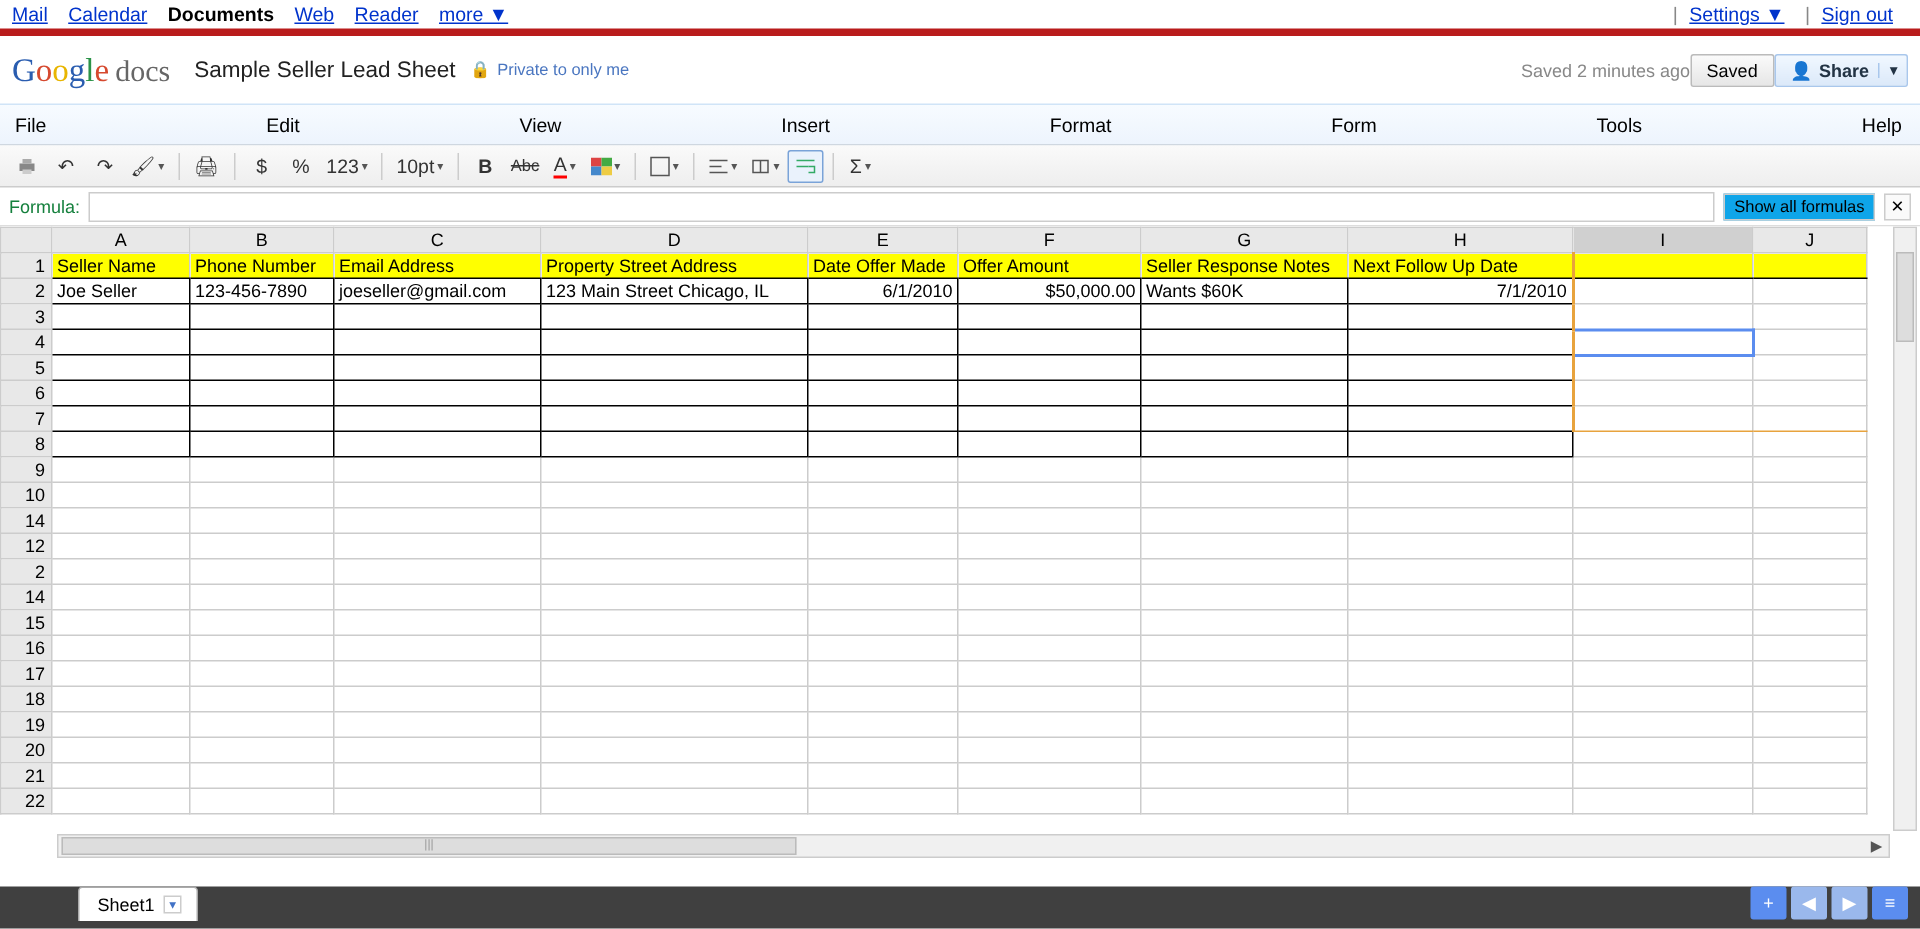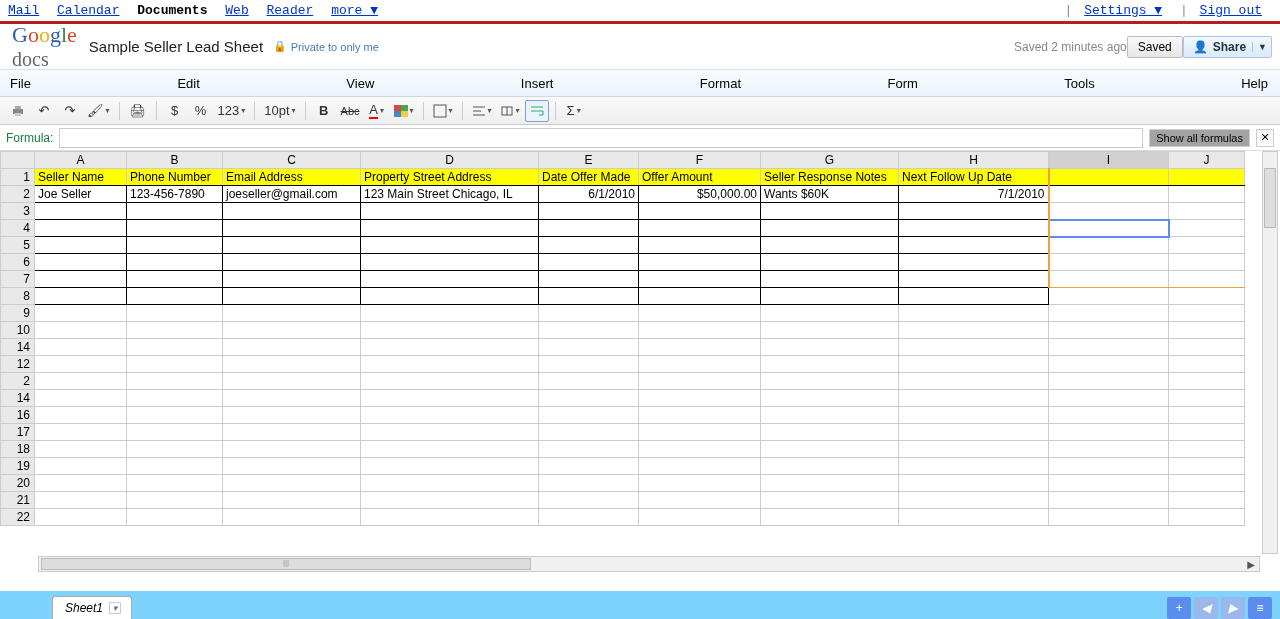--- a/index.html
+++ b/index.html
@@ -1,28 +1,28 @@
 <!DOCTYPE html>
 <html><head>
 <meta charset="utf-8">
 <style>
 * { margin:0; padding:0; box-sizing:border-box; }
 body { font-family: Arial, sans-serif; font-size:13px; color:#000; background:#fff; width:1280px; height:619px; overflow:hidden; }
 a { color:#0033cc; }
 
 
-.topnav { display:flex; justify-content:space-between; align-items:center; padding:0 8px; height:24px; border-bottom:3px solid #b91c1c; font-size:13px;font-family:Liberation Mono, monospace; }
+.topnav { display:flex; justify-content:space-between; align-items:center; padding:0 8px; height:24px; border-bottom:5px solid #b91c1c; font-size:13px; }
 .topnav .left a, .topnav .right a { text-decoration:underline; margin-right:10px; }
 .topnav .left .current { font-weight:bold; color:#000; text-decoration:none; }
 .topnav .right { font-size:13px; }
 .topnav .right .sep { color:#888; margin-right:4px;}
 
 
 .titlebar { display:flex; align-items:center; padding:10px 8px 10px 8px; height:46px; border-bottom:1px solid #d0e4f7;}
-.logo { display:flex; align-items:baseline; margin-right:10px;flex-direction:column;}
+.logo { display:flex; align-items:baseline; margin-right:10px;}
 .logo .google { font-size:22px; font-family: Georgia, serif; }
 .logo .docs { font-size:20px; color:#666; font-family: Georgia, serif; margin-left:4px;}
 .g-b{color:#2a5db0;} .g-r{color:#d6492f;} .g-y{color:#e8b501;} .g-g{color:#2b9348;}
 .doc-title { font-size:15px; color:#222; margin-left:6px;}
 .lock-icon { font-size:11px; color:#888; margin-left:10px;}
 .private { font-size:11px; color:#4a76c0; margin-left:4px;}
 .tb-right { margin-left:auto; display:flex; align-items:center; gap:0;}
 .saved-text { color:#888; font-size:12px;}
 .btn { background:linear-gradient(#fafafa,#e6e6e6); border:1px solid #bbb; border-radius:2px; padding:3px 10px; font-size:12px; cursor:pointer;}
 .btn-share { background:linear-gradient(#f1f8ff,#dbe9f9); border:1px solid #a9c7ec; font-weight:bold; color:#234; display:flex; align-items:center; gap:4px; padding-right:4px;}
@@ -37,21 +37,21 @@
 .tb-btn { display:inline-flex; align-items:center; justify-content:center; min-width:24px; height:22px; cursor:pointer; font-size:13px; color:#333; padding:0 3px;}
 .tb-sep { width:1px; height:18px; background:#ccc; margin:0 4px;}
 .tb-btn .dd { font-size:8px; margin-left:2px; color:#555;}
 .tb-btn.bold{font-weight:bold;}
 .tb-btn svg{display:block;}
 
 
 .formulabar { display:flex; align-items:center; padding:3px 6px; border-bottom:1px solid #ddd; height:26px; gap:6px;}
 .formulabar .lbl { font-size:12px; color:#15803d;}
 .formulabar input { flex:1; border:1px solid #ccc; height:20px; padding:0 4px; font-size:12px;}
-.showall-btn { border:1px solid #ccc; background:#a3a3a3; font-size:11px; padding:2px 6px; cursor:pointer;}
+.showall-btn { border:1px solid #ccc; background:#0ea5e9; font-size:11px; padding:2px 6px; cursor:pointer;}
 .close-x { border:1px solid #ccc; width:18px; height:18px; display:inline-flex; align-items:center; justify-content:center; font-size:11px; cursor:pointer; background:#fafafa;}
 
 
 .sheet-wrap { position:relative; height:423px; overflow:hidden; background:#fff;}
 .grid { border-collapse:collapse; table-layout:fixed; }
 .grid th, .grid td { border:1px solid #ccc; height:17px; font-size:12px; font-family: Arial; white-space:nowrap; overflow:hidden;}
 .grid th.colh { background:#e8e8e8; font-weight:normal; text-align:center; }
 .grid th.rowh { background:#e8e8e8; font-weight:normal; text-align:right; padding-right:4px; width:34px;}
 .grid td { padding:0 3px; text-align:left;}
 .grid td.r { text-align:right;}
@@ -66,21 +66,21 @@
 
 
 .hscroll{ position:absolute; left:38px; right:20px; bottom:2px; height:16px; background:#f0f0f0; border:1px solid #ccc; display:flex; align-items:center;}
 .hscroll .thumb{ background:#ddd; border:1px solid #bbb; height:12px; width:490px; margin-left:2px; position:relative;}
 .hscroll .thumb::after{content:"|||"; font-size:8px; color:#999; position:absolute; left:50%; top:-1px; transform:translateX(-50%);}
 .hscroll .rarrow{ margin-left:auto; width:16px; text-align:center; font-size:10px; color:#555;}
 .vscroll{position:absolute; right:2px; top:0; bottom:20px; width:16px; background:#f0f0f0; border:1px solid #ccc;}
 .vscroll .thumb{background:#ddd;border:1px solid #bbb;width:12px;height:60px;margin:16px auto 0;}
 
 
-.tabbar { position:absolute; bottom:0; left:0; right:0; height:28px; background:#7dd3fc; display:flex; align-items:flex-end; padding:0 8px;font-style:italic;}
+.tabbar { position:absolute; bottom:0; left:0; right:0; height:28px; background:#404040; display:flex; align-items:flex-start; padding:0 8px;}
 .tabbar .tab { background:#fff; border:1px solid #aaa; border-bottom:none; border-radius:3px 3px 0 0; padding:4px 10px 4px 12px; font-size:12px; margin-left:44px; display:flex; align-items:center; gap:6px;}
 .tab-dd { font-size:9px; color:#4272c6; border:1px solid #ccc; width:12px; height:12px; display:inline-flex; align-items:center; justify-content:center;}
 .tabbar .right { margin-left:auto; display:flex; gap:3px;}
 .tb-square { width:24px; height:22px; background:#5b8def; color:#fff; display:inline-flex; align-items:center; justify-content:center; font-size:12px; border-radius:2px; cursor:pointer;}
 .tb-square.light{ background:#9ab8ec;}
 </style>
 </head>
 <body>
 
 <div class="topnav">
@@ -420,20 +420,33 @@
           <td class=""></td>
           <td class=""></td>
           <td class=""></td>
           <td class=""></td>
           <td class=""></td>
           <td class=""></td>
           <td class=""></td>
           <td class=""></td>
         </tr>
         <tr class="">
+          <th class="rowh">15</th>
+          <td class=""></td>
+          <td class=""></td>
+          <td class=""></td>
+          <td class=""></td>
+          <td class=""></td>
+          <td class=""></td>
+          <td class=""></td>
+          <td class=""></td>
+          <td class=""></td>
+          <td class=""></td>
+        </tr>
+        <tr class="">
           <th class="rowh">16</th>
           <td class=""></td>
           <td class=""></td>
           <td class=""></td>
           <td class=""></td>
           <td class=""></td>
           <td class=""></td>
           <td class=""></td>
           <td class=""></td>
           <td class=""></td>

